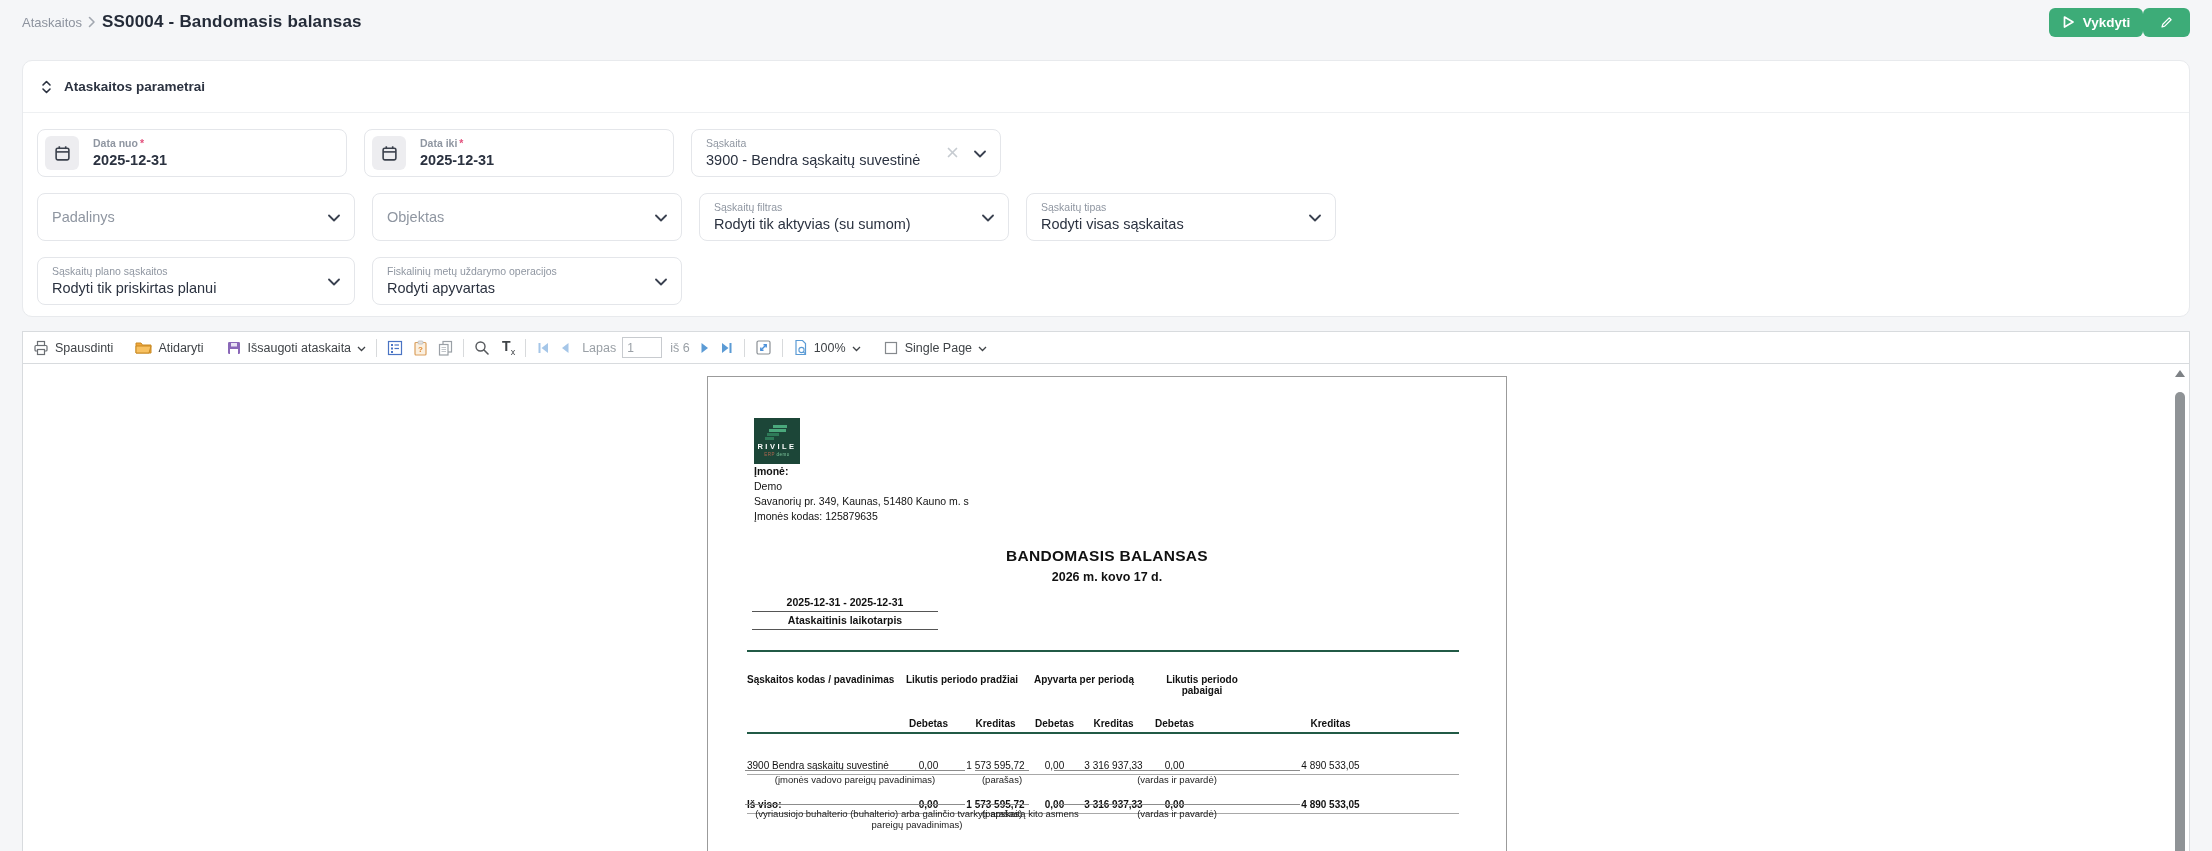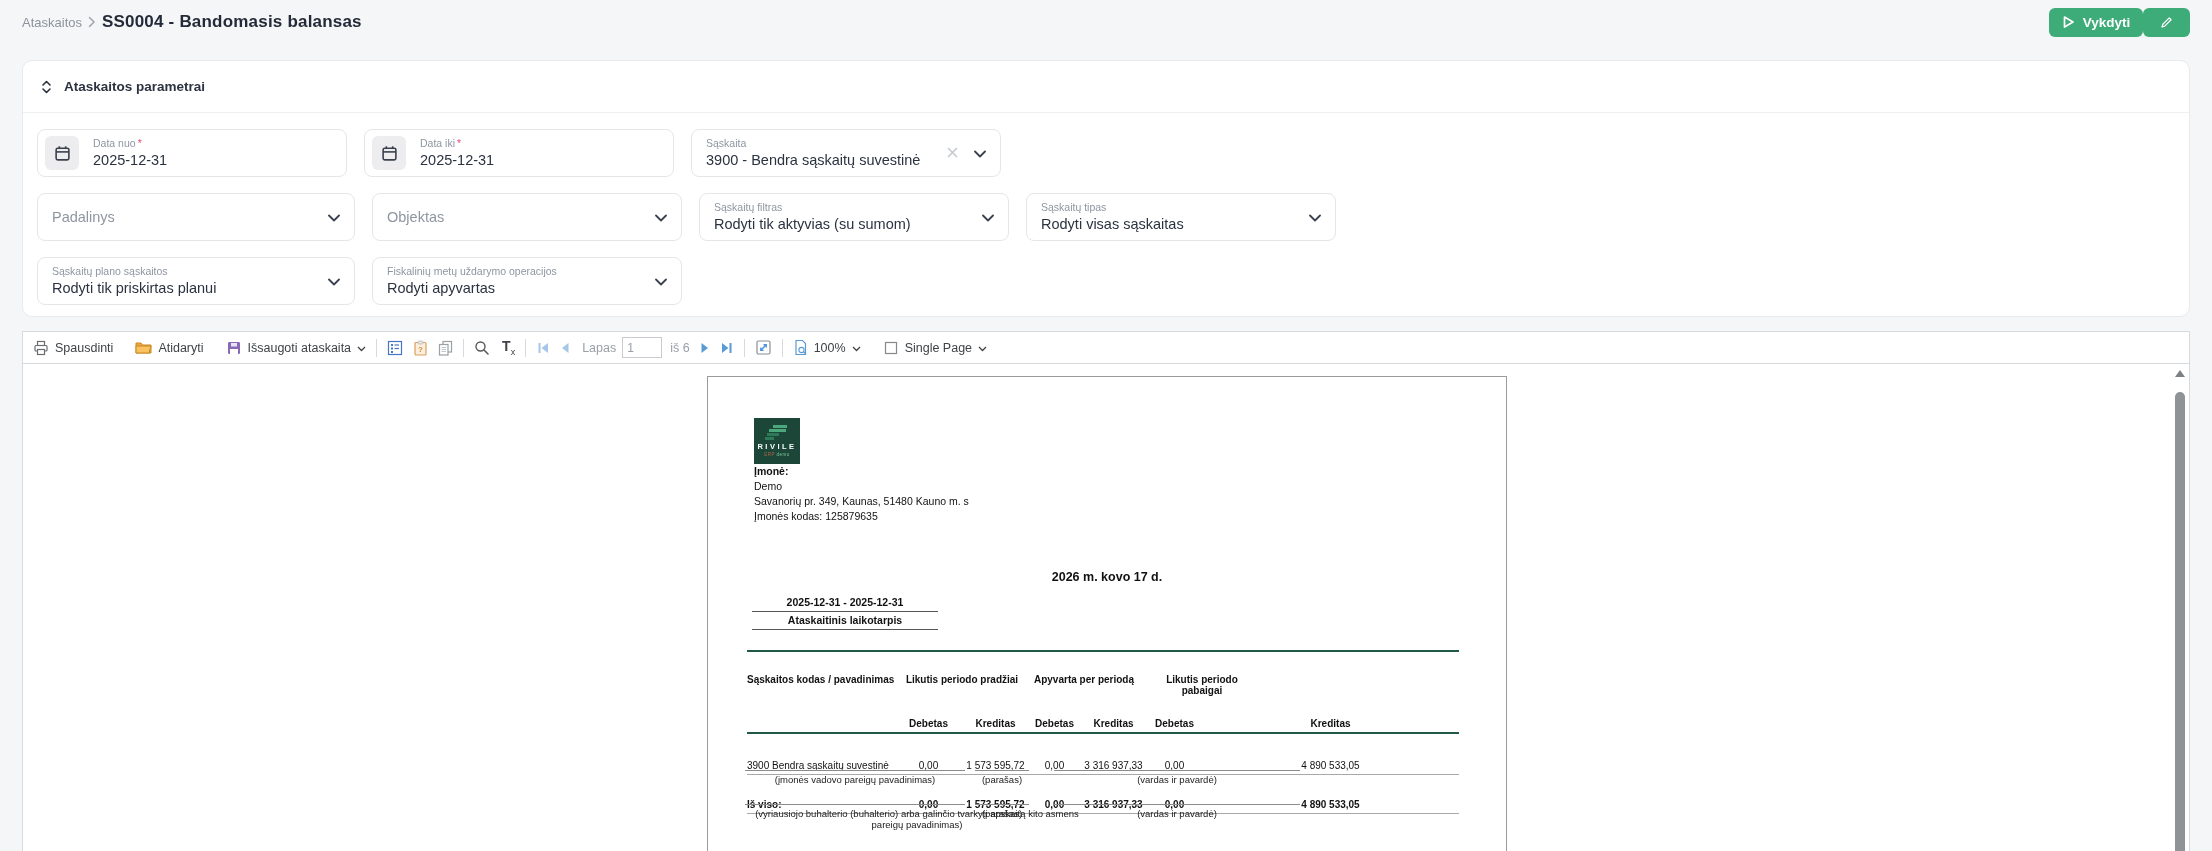--- a/index.html
+++ b/index.html
@@ -19,21 +19,21 @@
 
   
   .panel { position:absolute; left:22px; top:60px; width:2168px; height:257px; background:#fff; border:1px solid #e8eaed; border-radius:10px; }
   .panel-head { height:52px; display:flex; align-items:center; gap:12px; padding:0 18px; border-bottom:1px solid #eef0f2; }
   .panel-title { font-size:13.5px; font-weight:bold; color:#2b3240; }
   .rows { padding:16px 14px; }
   .frow { display:flex; gap:17px; margin-bottom:16px; }
   .field { position:relative; height:48px; background:#fff; border:1px solid #e4e6ea; border-radius:8px; cursor:pointer; }
   .w1 { width:318px; } .w2 { width:310px; }
   .f-label { position:absolute; top:7px; left:14px; font-size:10.5px; color:#8f96a1; white-space:nowrap; }
-  .f-label.shift, .f-value.shift { left:55px; }
+  .f-label.shift, .f-value.shift { left:55px;font-weight:bold; }
   .req { color:#e34f7b; font-style:normal; margin-left:2px; }
   .f-value { position:absolute; bottom:8px; left:14px; font-size:14.5px; color:#2b3240; white-space:nowrap; }
   .f-placeholder { position:absolute; top:0; bottom:0; left:14px; display:flex; align-items:center; font-size:14.5px; color:#8f96a1; }
   .f-chevron { position:absolute; right:14px; top:50%; transform:translateY(-50%); }
   .f-clear { position:absolute; right:42px; top:50%; transform:translateY(-50%); }
   .cal-box { position:absolute; left:7px; top:6px; width:34px; height:34px; background:#ededf0; border-radius:6px; display:flex; align-items:center; justify-content:center; }
 
   
   .viewer { position:absolute; left:22px; top:331px; width:2168px; height:520px; background:#0c4a6e; border:1px solid #d8dbde; }
   .toolbar { height:32px; display:flex; align-items:center; border-bottom:1px solid #d8dbde; padding-left:10px; font-size:12.5px; color:#3f4347; background:#fff; }
@@ -399,20 +399,21 @@
         </div>
         <div class="brand">RIVILE</div>
         <div class="sub"><span class="erp">ERP</span> <span class="demo">demo</span></div>
       </div>
 
       <div class="co b" style="top:88px;">Įmonė:</div>
       <div class="co" style="top:103px;">Demo</div>
       <div class="co" style="top:118px;">Savanorių pr. 349, Kaunas, 51480 Kauno m. s</div>
       <div class="co" style="top:133px;">Įmonės kodas: 125879635</div>
 
+      <div class="rpt-title">BANDOMASIS BALANSAS</div>
       <div class="rpt-date">2026 m. kovo 17 d.</div>
 
       <div class="period">
         <div class="p-val">2025-12-31 - 2025-12-31</div>
         <div class="p-label">Ataskaitinis laikotarpis</div>
       </div>
 
       <div class="rpt-table">
         <div class="head-block">
           <div class="tr">

